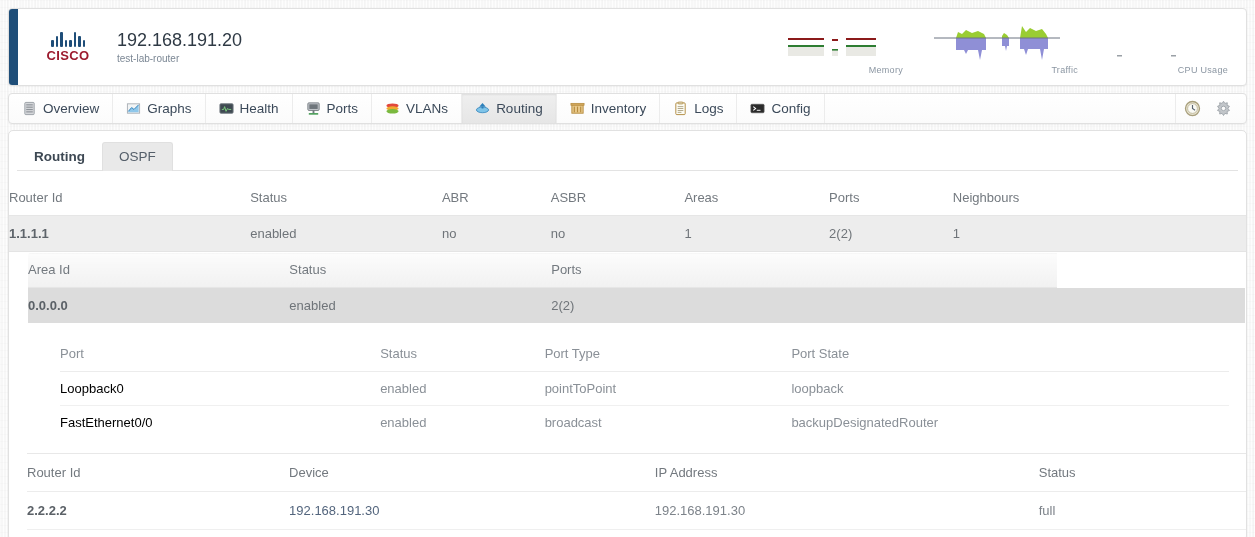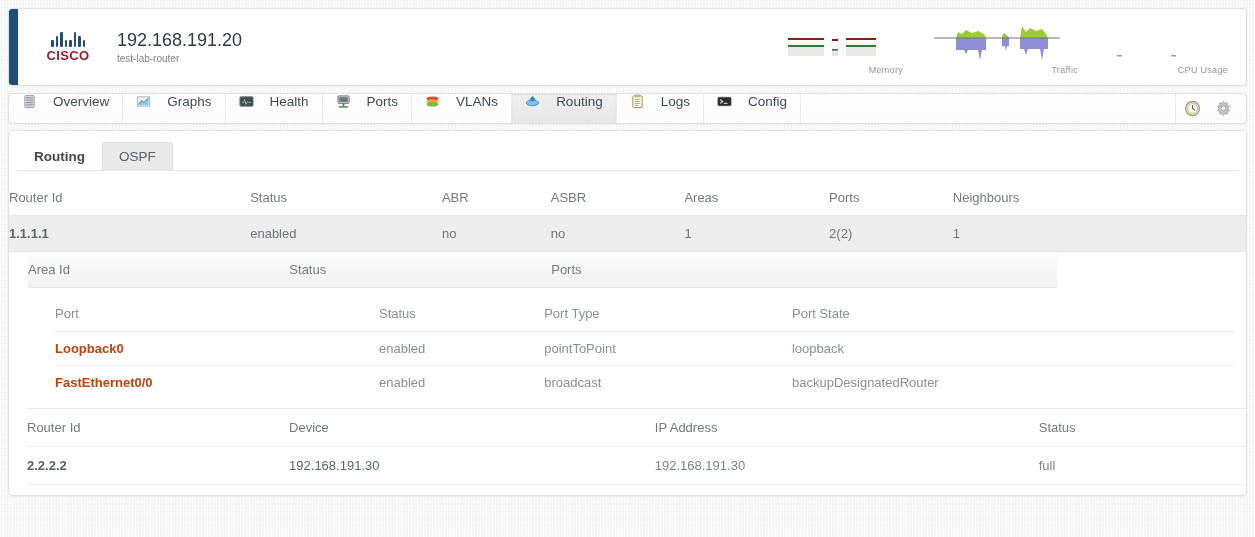--- a/index.html
+++ b/index.html
@@ -120,22 +120,22 @@
     background: linear-gradient(to bottom, #ffffff 0%, #fbfbfb 100%);
     border: 1px solid #e0e0e0;
     border-radius: 4px;
     display: flex;
     align-items: stretch;
     box-shadow: 0 1px 1px rgba(0,0,0,0.04);
     overflow: hidden;
   }
   .nav-tab {
     display: flex;
-    align-items: flex-start;
-    gap: 16px;
+    align-items: center;
+    gap: 6px;
     padding: 0 13px;
     font-size: 13.5px;
     color: #3c4a5a;
     border-right: 1px solid #ececec;
     cursor: pointer;
     background: transparent;
     white-space: nowrap;
   }
   .nav-tab.active {
     background: linear-gradient(to bottom, #efefef 0%, #e6e6e6 100%);
@@ -231,21 +231,21 @@
     background: #dcdcdc;
     color: #6f7479;
     padding: 10px 0;
   }
   .tbl-area > tbody > tr.row-area > td.first { font-weight: bold; color: #5b6167; }
 
   .tbl-port {
     margin: 0 10px 0 26px;
     width: calc(100% - 36px);
     background: #fff;
-    border: 1px solid #0f766e;
+    border: 6px solid #0f766e;
     border-radius: 4px;
     overflow: hidden;
   }
   .tbl-port thead th {
     color: #8a9097;
     padding: 9px 0 10px 0;
     border-bottom: 1px solid #ececec;
     background: #fff;
   }
   .tbl-port tbody td {
@@ -271,21 +271,21 @@
     color: #7d838a;
     padding: 11px 0;
     background: #fff;
     border-bottom: 1px solid #efefef;
   }
   .tbl-neigh tbody td.first { font-weight: bold; color: #5b6167; }
 
   .cell-pad { padding-left: 14px; }
   .ok { color: #5aa84f; }
   .muted { color: #b6bbc0; }
-  .link { color: #c2410c; font-weight: bold; cursor: pointer; }
+  .link { color: #000000; font-weight: normal; cursor: pointer; }
   .link-normal { color: #53657d; cursor: pointer; }
 
   .nested-gap { height: 8px; }
 </style>
 </head>
 <body>
 
 <div class="device-header">
   <div class="device-accent"></div>
 
@@ -407,20 +407,30 @@
 
   <div class="nav-tab active">
     <svg class="nav-icon" viewBox="0 0 16 16">
       <ellipse cx="8" cy="9.5" rx="6.5" ry="3" fill="#7fc4e8" stroke="#2b7fba" stroke-width="0.8"></ellipse>
       <path d="M8 2 L11.5 6 L4.5 6 Z" fill="#2b7fba"></path>
       <rect x="7" y="6" width="2" height="2" fill="#2b7fba"></rect>
     </svg>
     <span>Routing</span>
   </div>
 
+  <div class="nav-tab">
+    <svg class="nav-icon" viewBox="0 0 16 16">
+      <rect x="2" y="4" width="12" height="9" fill="#e9c98b" stroke="#b58b3e" stroke-width="1"></rect>
+      <rect x="1" y="2.5" width="14" height="2" fill="#d4a95f" stroke="#b58b3e" stroke-width="0.8"></rect>
+      <rect x="4" y="6" width="1.2" height="6" fill="#b58b3e"></rect>
+      <rect x="7.4" y="6" width="1.2" height="6" fill="#b58b3e"></rect>
+      <rect x="10.8" y="6" width="1.2" height="6" fill="#b58b3e"></rect>
+    </svg>
+    <span>Inventory</span>
+  </div>
 
   <div class="nav-tab">
     <svg class="nav-icon" viewBox="0 0 16 16">
       <rect x="3" y="2" width="10" height="12.5" rx="1" fill="#fcfcf5" stroke="#b08a3e" stroke-width="1"></rect>
       <rect x="5.5" y="1" width="5" height="2.2" rx="0.6" fill="#d9cfae" stroke="#b08a3e" stroke-width="0.7"></rect>
       <rect x="5" y="5.6" width="6" height="0.9" fill="#a79b78"></rect>
       <rect x="5" y="7.6" width="6" height="0.9" fill="#a79b78"></rect>
       <rect x="5" y="9.6" width="6" height="0.9" fill="#a79b78"></rect>
       <rect x="5" y="11.6" width="4" height="0.9" fill="#a79b78"></rect>
     </svg>
@@ -506,20 +516,26 @@
             </colgroup>
             <thead>
               <tr>
                 <th class="cell-pad">Area Id</th>
                 <th>Status</th>
                 <th>Ports</th>
                 <th class="blank"></th>
               </tr>
             </thead>
             <tbody>
+              <tr class="row-area">
+                <td class="first cell-pad">0.0.0.0</td>
+                <td class="ok">enabled</td>
+                <td>2(2)</td>
+                <td></td>
+              </tr>
 
               <tr class="nested-wrap">
                 <td colspan="4">
                   <div class="nested-gap"></div>
 
                   <table class="tbl-port">
                     <colgroup>
                       <col style="width:27.5%">
                         <col style="width:14%">
                         <col style="width:21%">

